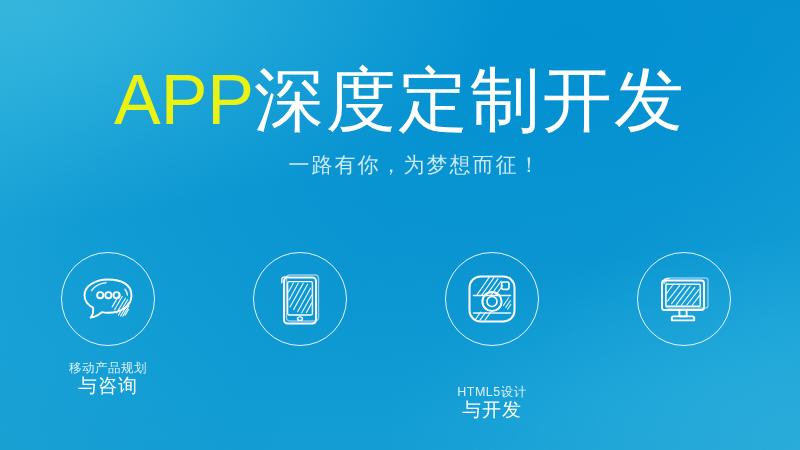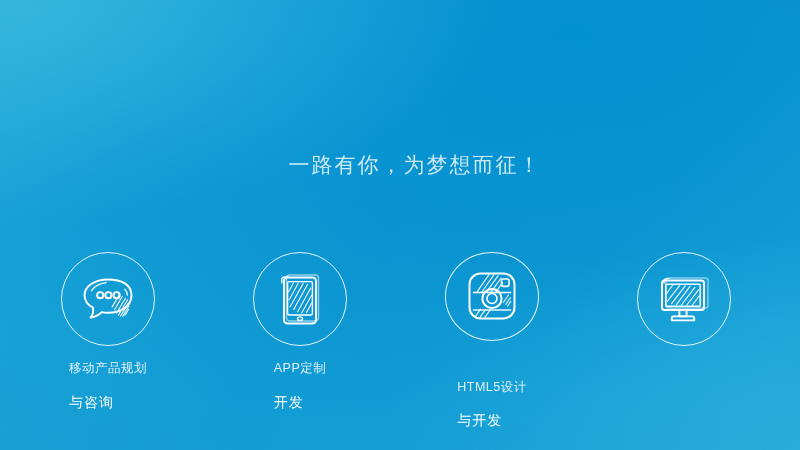--- a/index.html
+++ b/index.html
@@ -103,46 +103,50 @@
     border: 1.6px solid rgba(255,255,255,0.88);
     display: flex;
     align-items: center;
     justify-content: center;
     box-sizing: border-box;
   }
   .circle svg { display: block; }
 
   .labels {
     margin-top: 16px;
+    text-align: center;
     line-height: 1;
   }
   .label-top {
     font-size: 12.5px;
     color: rgba(255,255,255,0.86);
     letter-spacing: 0.5px;
     white-space: nowrap;
   }
   .label-main {
-    margin-top: 20px;
-    font-size: 14px;
+    margin-top: 1px;
+    font-size: 19px;
     color: #ffffff;
     letter-spacing: 1px;
     white-space: nowrap;
   }
 </style>
 </head>
 <body>
 
 <div class="stage">
   <div class="bg-base"></div>
   <div class="bg-sheen"></div>
   <div class="bg-vignette"></div>
 
   <div class="content">
 
+    <div class="title">
+      <span class="accent">APP</span><span class="rest">深度定制开发</span>
+    </div>
 
     <div class="subtitle">一路有你，为梦想而征！</div>
 
     <div class="services">
 
       <div class="service">
         <div class="circle">
           <span>
             <svg width="60" height="56" viewBox="0 0 60 56" fill="none" stroke="#ffffff" stroke-width="1.9" stroke-linecap="round" stroke-linejoin="round">
               <path d="M30 8.5C16.5 8.5 6.5 15.4 6.5 24.2c0 5.1 3.3 9.6 8.5 12.5 0.6 3 0.1 6.6-2.4 9.9 4.9-0.9 8.8-3.1 11.3-5.5 1.9 0.4 3.9 0.6 6.1 0.6 13.5 0 23.5-6.9 23.5-17.5S43.5 8.5 30 8.5z"></path>
@@ -183,24 +187,20 @@
                 <path d="M24.6 42.8L37.6 19.2"></path>
                 <path d="M28.8 43.8L38.6 26.2"></path>
                 <path d="M33.4 43.6L38.8 33.8"></path>
                 <path d="M16.2 30.8L25.2 14.2"></path>
                 <path d="M15.6 22.8L20.4 14.0"></path>
               </g>
               <ellipse cx="27.0" cy="49.7" rx="2.5" ry="1.8" stroke-width="1.4"></ellipse>
             </svg>
           </span>
         </div>
-        <div class="labels">
-          <div class="label-top">APP定制</div>
-          <div class="label-main">开发</div>
-        </div>
       </div>
 
       <div class="service">
         <div class="circle">
           <span>
             <svg width="60" height="60" viewBox="0 0 60 60" fill="none" stroke="#ffffff" stroke-width="2.0" stroke-linecap="round" stroke-linejoin="round">
               <rect x="7.5" y="7.5" width="45" height="45" rx="11"></rect>
               <path d="M11.5 26.5h37" stroke-width="1.6"></path>
               <path d="M11.5 44.0h37" stroke-width="1.6" opacity="0.9"></path>
               <circle cx="30" cy="32.5" r="9.6" stroke-width="2.0"></circle>

